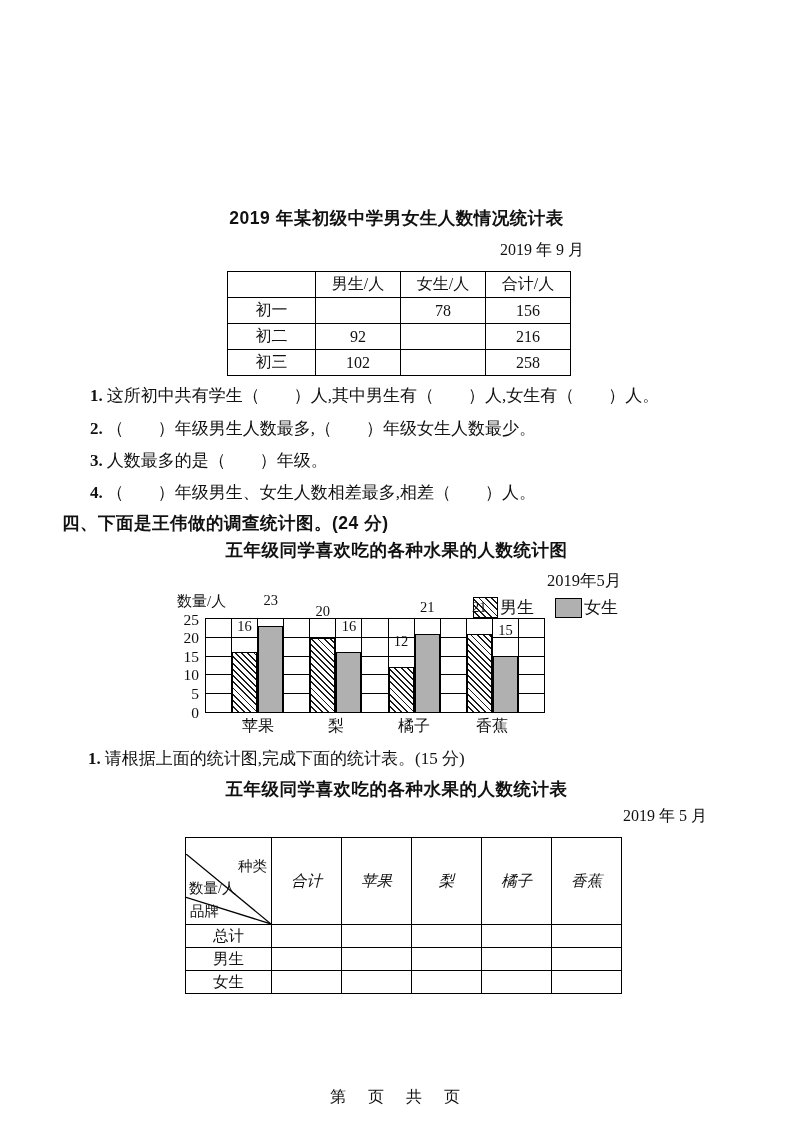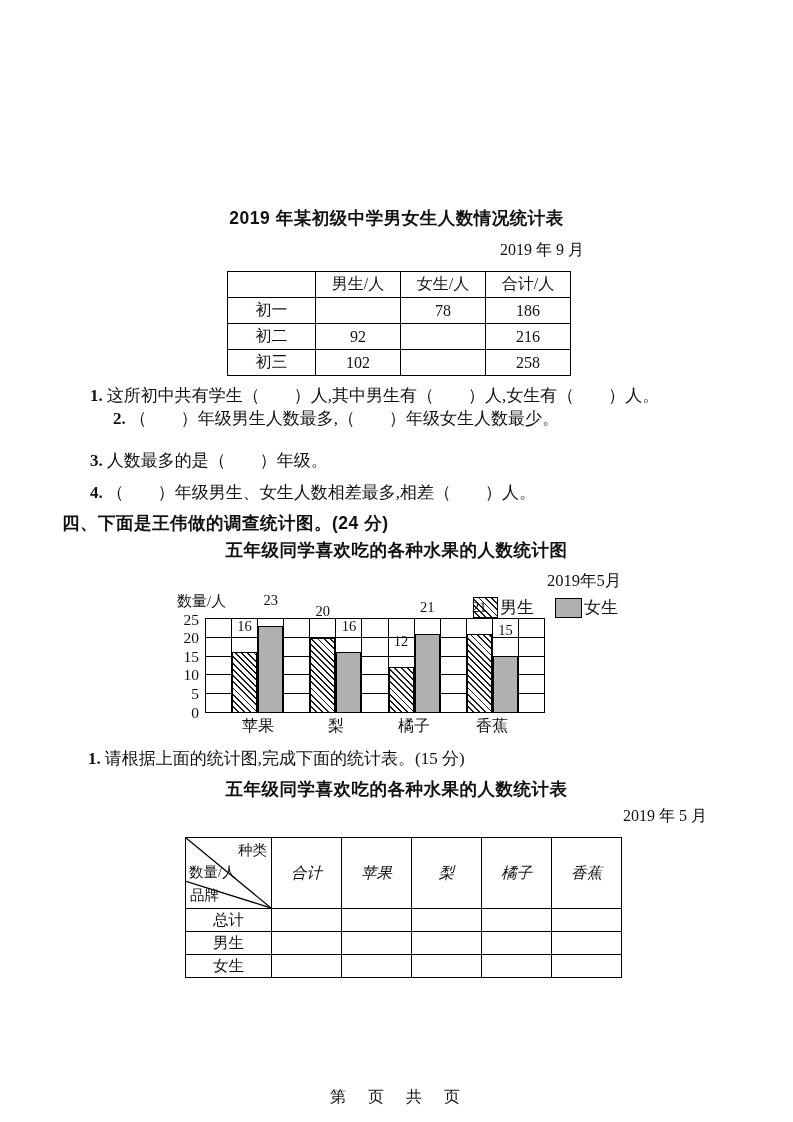--- a/index.html
+++ b/index.html
@@ -53,21 +53,21 @@
 
   
   table.t2 { border-collapse:collapse; }
   table.t2 td, table.t2 th {
     border:1.4px solid #000; text-align:center; font-weight:normal;
     font-size:15.5px; padding:0;
   }
   table.t2 .corner { width:85px; height:70px; position:relative; padding:0; }
   table.t2 .hc { width:69px;font-style:italic; }
   table.t2 .dr { height:22px; }
-  .corner-wrap { position:relative; width:85px; height:70px; }
+  .corner-wrap { position:relative; width:85px; height:70px;margin-top:16px; }
   .corner-svg { position:absolute; left:0; top:0; width:100%; height:100%; }
   .c-kind  { position:absolute; top:3px;  right:4px; font-size:14.5px; }
   .c-qty   { position:absolute; top:25px; left:3px;  font-size:14.5px; }
   .c-brand { position:absolute; bottom:3px; left:4px; font-size:14.5px; }
 
   .footer { top:1087px; font-size:16px; letter-spacing:3px; }
 </style>
 </head>
 <body>
 
@@ -86,40 +86,40 @@
         <th class="c">男生/人</th>
         <th class="c">女生/人</th>
         <th class="c">合计/人</th>
       </tr>
     </thead>
     <tbody>
         <tr>
           <td class="c0">初一</td>
           <td class="c"></td>
           <td class="c">78</td>
-          <td class="c">186</td>
+          <td class="c">156</td>
         </tr>
         <tr>
           <td class="c0">初二</td>
           <td class="c">92</td>
           <td class="c"></td>
           <td class="c">216</td>
         </tr>
         <tr>
           <td class="c0">初三</td>
           <td class="c">102</td>
           <td class="c"></td>
           <td class="c">258</td>
         </tr>
       </tbody>
   </table>
 
   <div class="abs" style="left:0; top:0;" id="questions">
       <div class="question" style="top: 384px;"><span class="qnum">1.</span><span>这所初中共有学生（　　）人,其中男生有（　　）人,女生有（　　）人。</span></div>
-      <div class="question" style="top: 407px; margin-left: 23px;"><span class="qnum">2.</span><span>（　　）年级男生人数最多,（　　）年级女生人数最少。</span></div>
+      <div class="question" style="top: 417px;"><span class="qnum">2.</span><span>（　　）年级男生人数最多,（　　）年级女生人数最少。</span></div>
       <div class="question" style="top: 449px;"><span class="qnum">3.</span><span>人数最多的是（　　）年级。</span></div>
       <div class="question" style="top: 481px;"><span class="qnum">4.</span><span>（　　）年级男生、女生人数相差最多,相差（　　）人。</span></div>
     </div>
 
   <div class="abs heading" style="left:62px; top:511px;">四、下面是王伟做的调查统计图。(24 分)</div>
 
   <div class="abs heading centered" style="top:538px;">五年级同学喜欢吃的各种水果的人数统计图</div>
 
   <div class="abs date-text" style="left:547px; top:570px; font-size:16.5px;">2019年5月</div>
 

